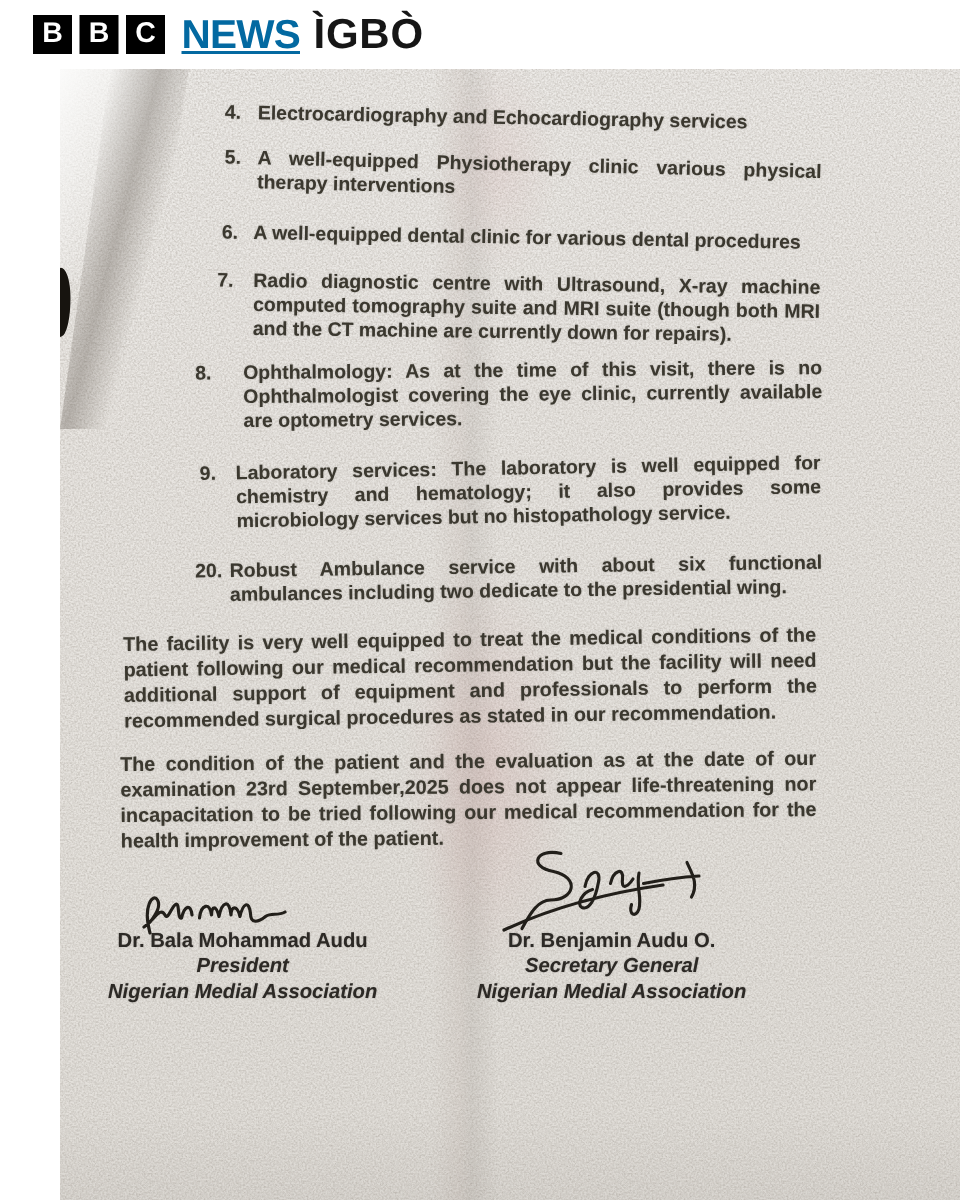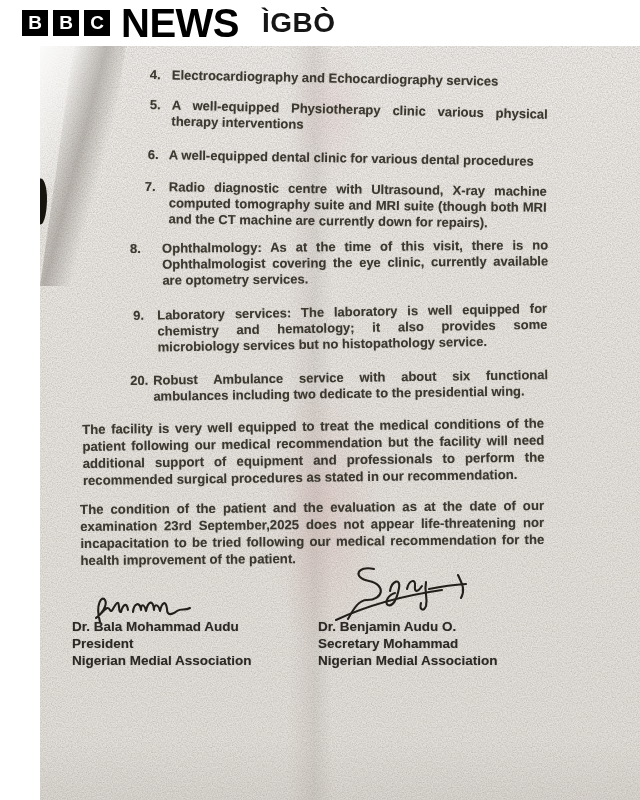--- a/index.html
+++ b/index.html
@@ -10,22 +10,22 @@
   
   .topbar{
     position:absolute;top:0;left:0;width:640px;height:46px;background:#ffffff;
     display:flex;align-items:center;padding-left:22px;box-sizing:border-box;
   }
   .blocks{display:flex;gap:5px;}
   .blk{
     width:26px;height:26px;background:#000000;color:#ffffff;
     font-weight:700;font-size:19px;display:flex;align-items:center;justify-content:center;
   }
-  .wordmark{margin-left:11px;font-size:40px;font-weight:800;color:#000000;letter-spacing:-0.5px;line-height:1;}
-  .service{margin-left:23px;font-size:28px;font-weight:700;color:#161616;letter-spacing:0.5px;line-height:1;}
+  .wordmark{margin-left:11px;font-size:27px;font-weight:800;color:#0369a1;letter-spacing:-0.5px;line-height:1;text-decoration:underline;}
+  .service{margin-left:9px;font-size:28px;font-weight:700;color:#161616;letter-spacing:0.5px;line-height:1;}
   
   .photo{
     position:absolute;left:40px;top:46px;width:600px;height:754px;overflow:hidden;
     background:linear-gradient(175deg,#edebe8 0%,#e9e6e2 30%,#e5e2dd 65%,#e1ded9 100%);
   }
   .grain{position:absolute;left:0;top:0;opacity:.6;pointer-events:none;}
   .corner-light{position:absolute;left:0;top:0;width:80px;height:140px;
     background:linear-gradient(118deg,#fbfbfa 0%,rgba(251,251,250,0) 62%);}
   .fold-shadow{position:absolute;left:0;top:-10px;width:52px;height:250px;
     transform:skewX(-8deg);transform-origin:bottom left;
@@ -54,24 +54,24 @@
   #i8{left:90px;top:195px;width:418px;transform:rotate(-0.5deg);}  #i8 .txt{margin-left:32px;}
   #i9{left:93px;top:262px;width:414px;transform:rotate(-1.0deg);}  #i9 .txt{margin-left:24px;}
   #i10{left:90px;top:327px;width:418px;transform:rotate(-0.8deg);} #i10 .txt{margin-left:23px;}
   #p1{left:42px;top:375px;width:462px;transform:rotate(-0.8deg);}
   #p2{left:40px;top:455px;width:464px;transform:rotate(-0.5deg);}
   
   .sig-svg{position:absolute;}
   #sig-svg-left{left:46px;top:545px;}
   #sig-svg-right{left:288px;top:516px;}
   .sig-block{position:absolute;color:#2c2925;font-weight:700;font-size:13.5px;line-height:17px;
-    text-shadow:0 0 1px rgba(44,41,37,.35);}
+    text-shadow:0 0 1px rgba(44,41,37,.35);text-align:center;}
   #sig-block-left{left:32px;top:572px;}
   #sig-block-right{left:278px;top:572px;}
-  .sig-title,.sig-org{}
+  .sig-title,.sig-org{font-style:italic;}
   .sig-path{fill:none;stroke:#221f1a;stroke-width:2.1;stroke-linecap:round;stroke-linejoin:round;}
 </style>
 </head>
 <body>
 
 <div class="stage">
 
   <div class="topbar">
     <div class="blocks">
       <span class="blk">B</span>
@@ -144,18 +144,18 @@
       <path class="sig-path" d="M101,27 C111,25 122,23 138,22 M130,13 C133,20 138,27 133,36"></path>
     </svg>
 
     <div class="sig-block" id="sig-block-left">
       <div class="sig-name">Dr. Bala Mohammad Audu</div>
       <div class="sig-title">President</div>
       <div class="sig-org">Nigerian Medial Association</div>
     </div>
     <div class="sig-block" id="sig-block-right">
       <div class="sig-name">Dr. Benjamin Audu O.</div>
-      <div class="sig-title">Secretary Mohammad</div>
+      <div class="sig-title">Secretary General</div>
       <div class="sig-org">Nigerian Medial Association</div>
     </div>
 
   </div>
 </div>
 
 </body></html>

